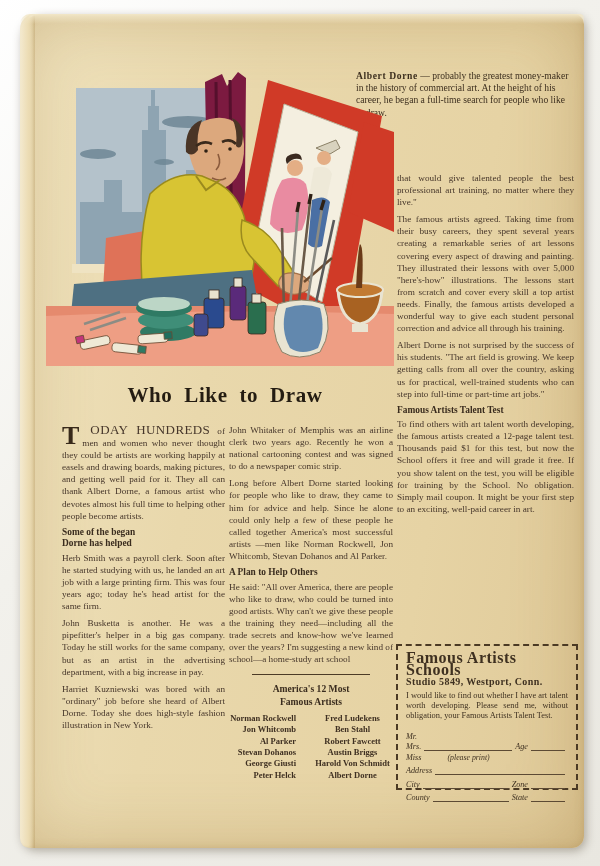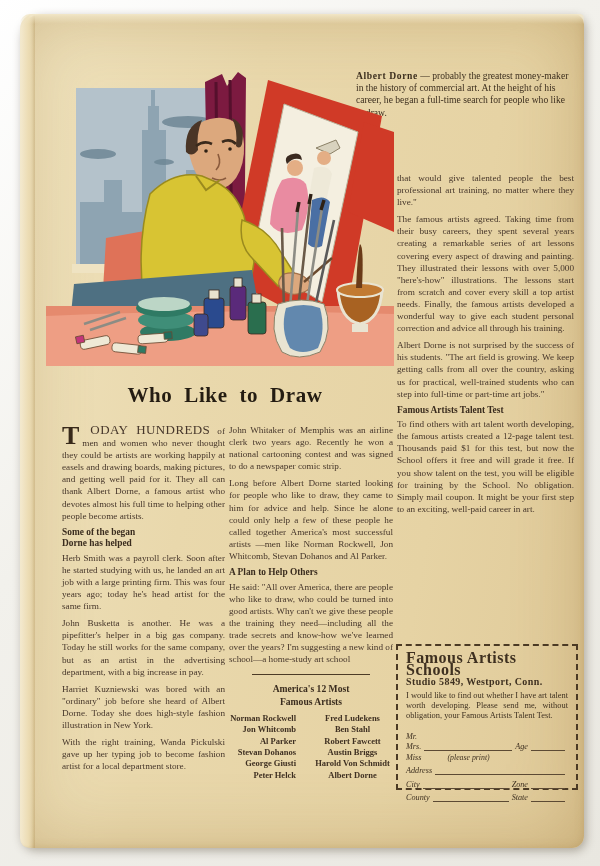--- a/index.html
+++ b/index.html
@@ -220,21 +220,20 @@
 
   <div class="col col-left">
     <p><span class="dropcap">T</span><span class="smallcaps">ODAY HUNDREDS</span><span> of men and women who never thought they could be artists are working happily at easels and drawing boards, making pictures, and getting well paid for it. They all can thank Albert Dorne, a famous artist who devotes almost his full time to helping other people become artists.</span></p>
     <div class="subhead">
       <div>Some of the began</div>
       <div>Dorne has helped</div>
     </div>
     <p>Herb Smith was a payroll clerk. Soon after he started studying with us, he landed an art job with a large printing firm. This was four years ago; today he's head artist for the same firm.</p>
     <p>John Busketta is another. He was a pipefitter's helper in a big gas company. Today he still works for the same company, but as an artist in the advertising department, with a big increase in pay.</p>
     <p>Harriet Kuzniewski was bored with an "ordinary" job before she heard of Albert Dorne. Today she does high-style fashion illustration in New York.</p>
-    <p>With the right training, Wanda Pickulski gave up her typing job to become fashion artist for a local department store.</p>
   </div>
 
   <div class="col col-middle">
     <p>John Whitaker of Memphis was an airline clerk two years ago. Recently he won a national cartooning contest and was signed to do a newspaper comic strip.</p>
     <p>Long before Albert Dorne started looking for people who like to draw, they came to him for advice and help. Since he alone could only help a few of these people he called together America's most successful artists —men like Norman Rockwell, Jon Whitcomb, Stevan Dohanos and Al Parker.</p>
     <div class="subhead">A Plan to Help Others</div>
     <p>He said: "All over America, there are people who like to draw, who could be turned into good artists. Why can't we give these people the training they need—including all the trade secrets and know-how we've learned over the years? I'm suggesting a new kind of school—a home-study art school</p>
     <div class="divider"></div>
     <div class="artists-head">
       <div>America's 12 Most</div>

